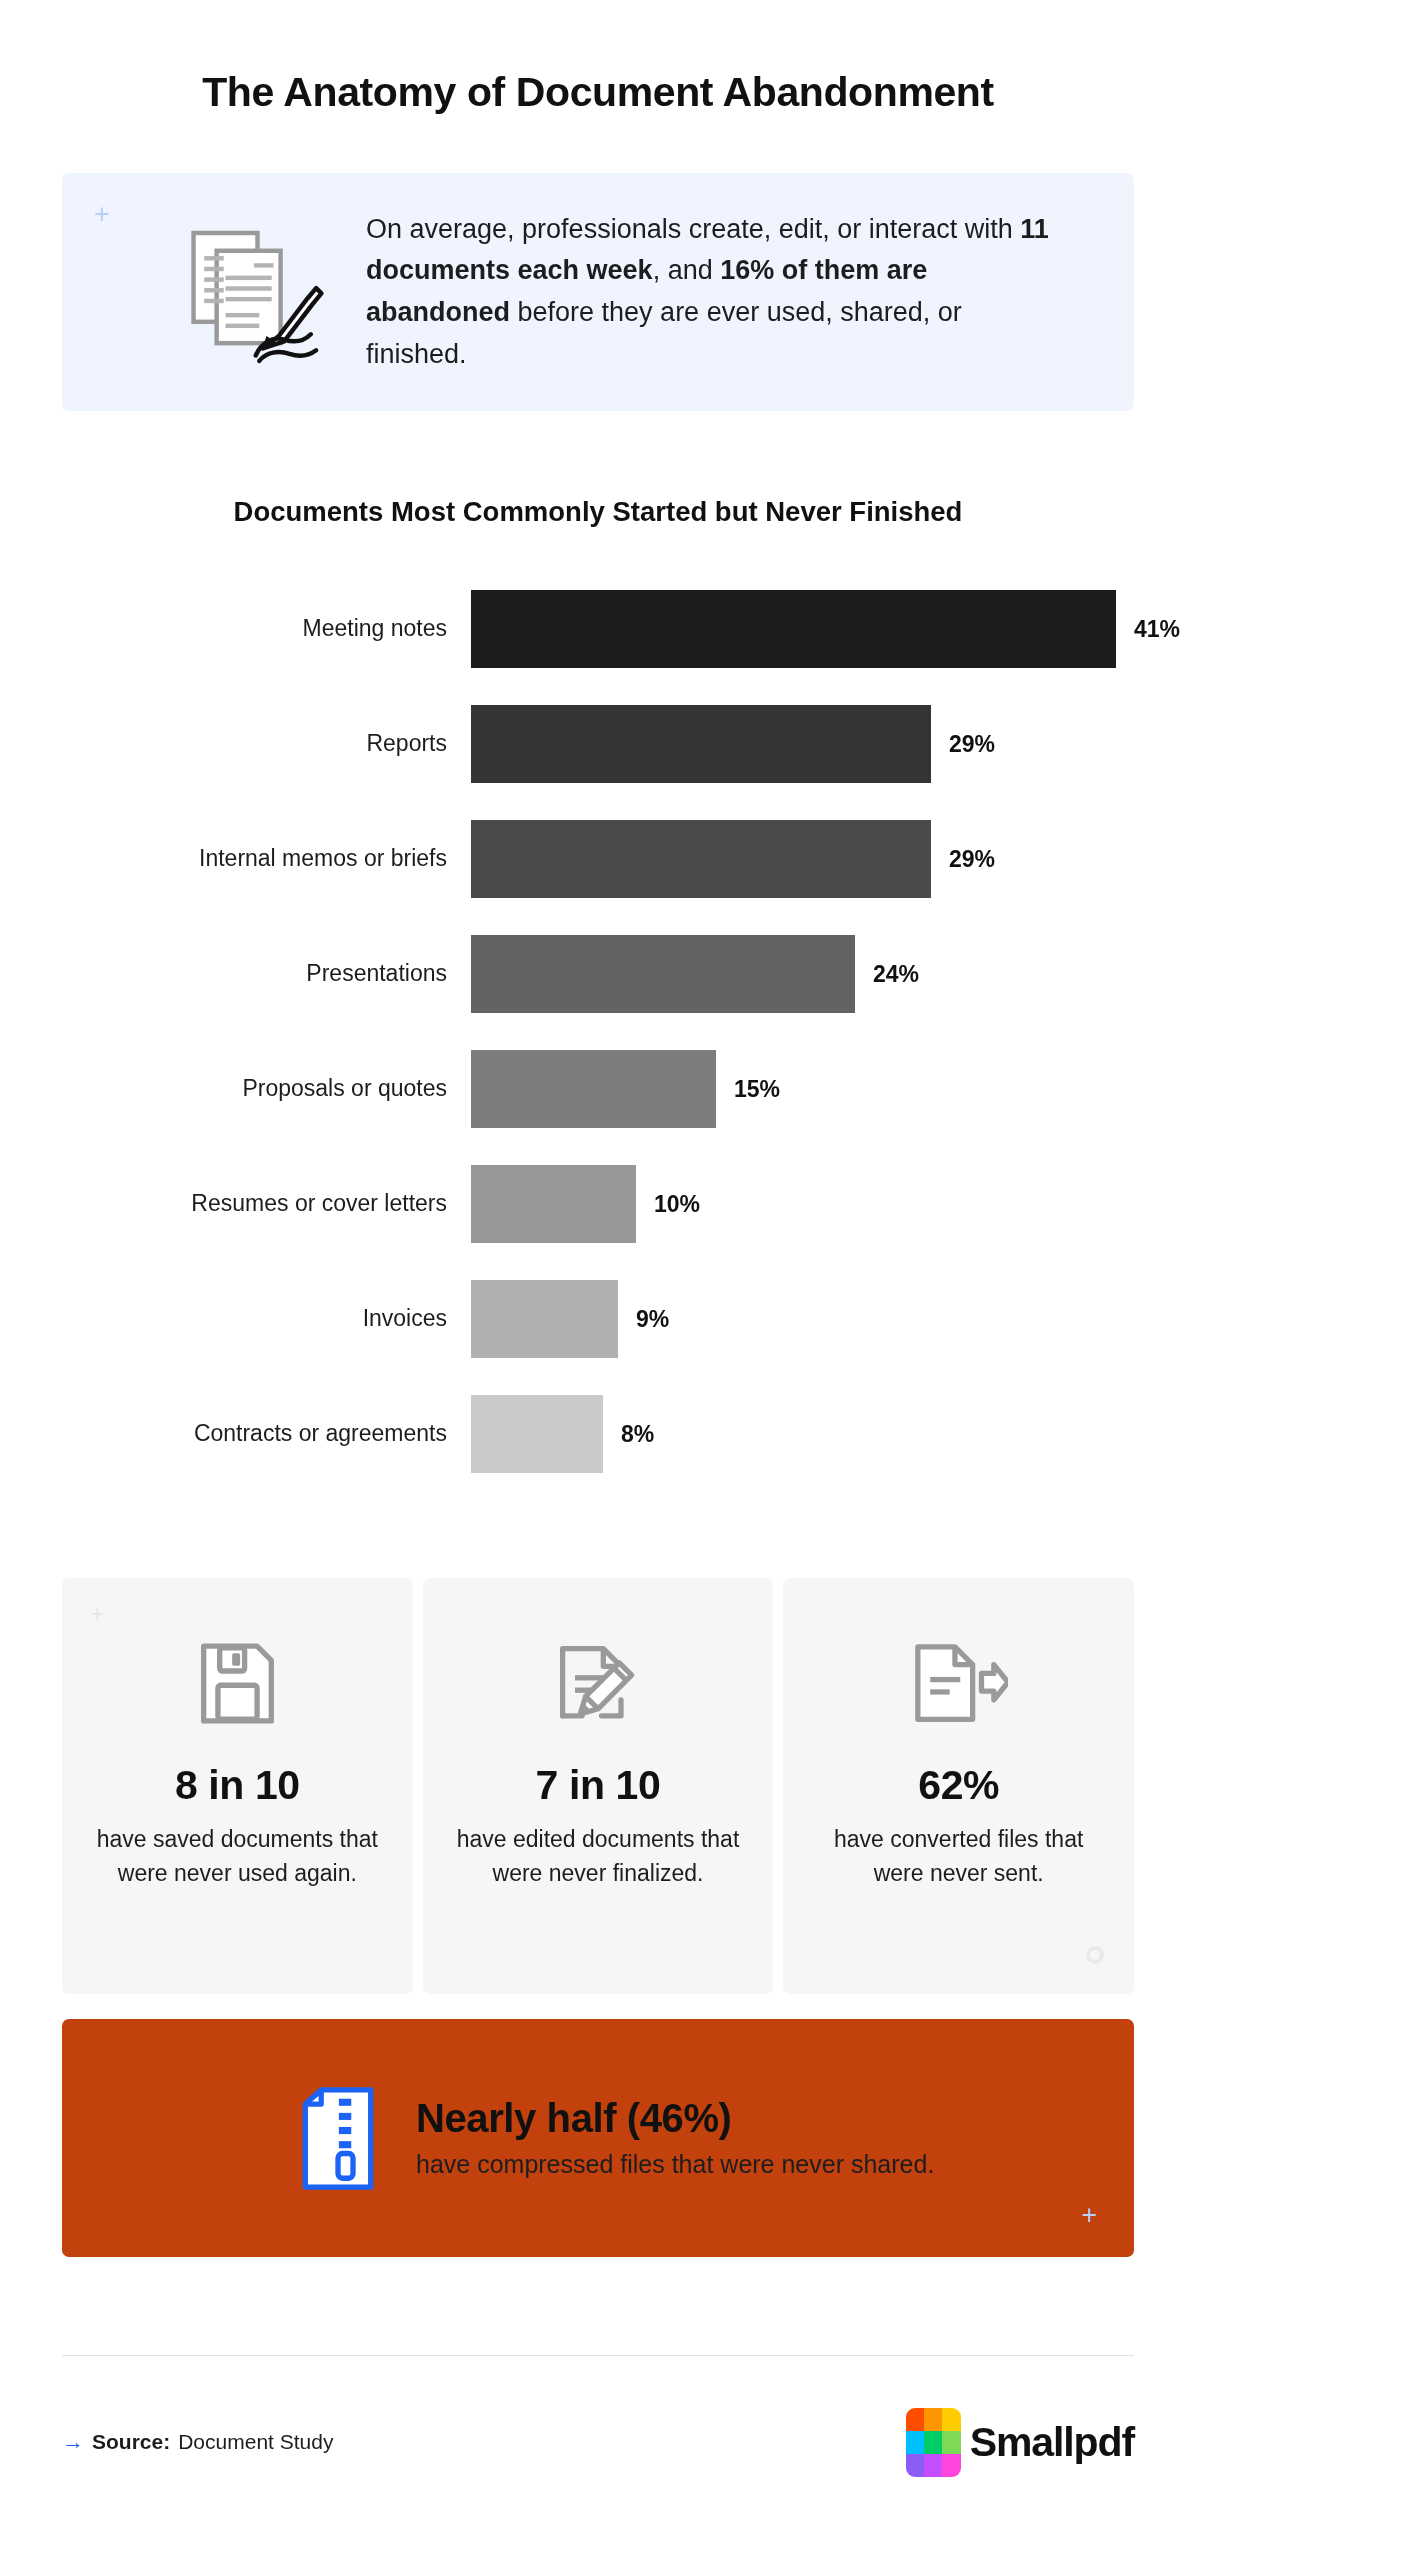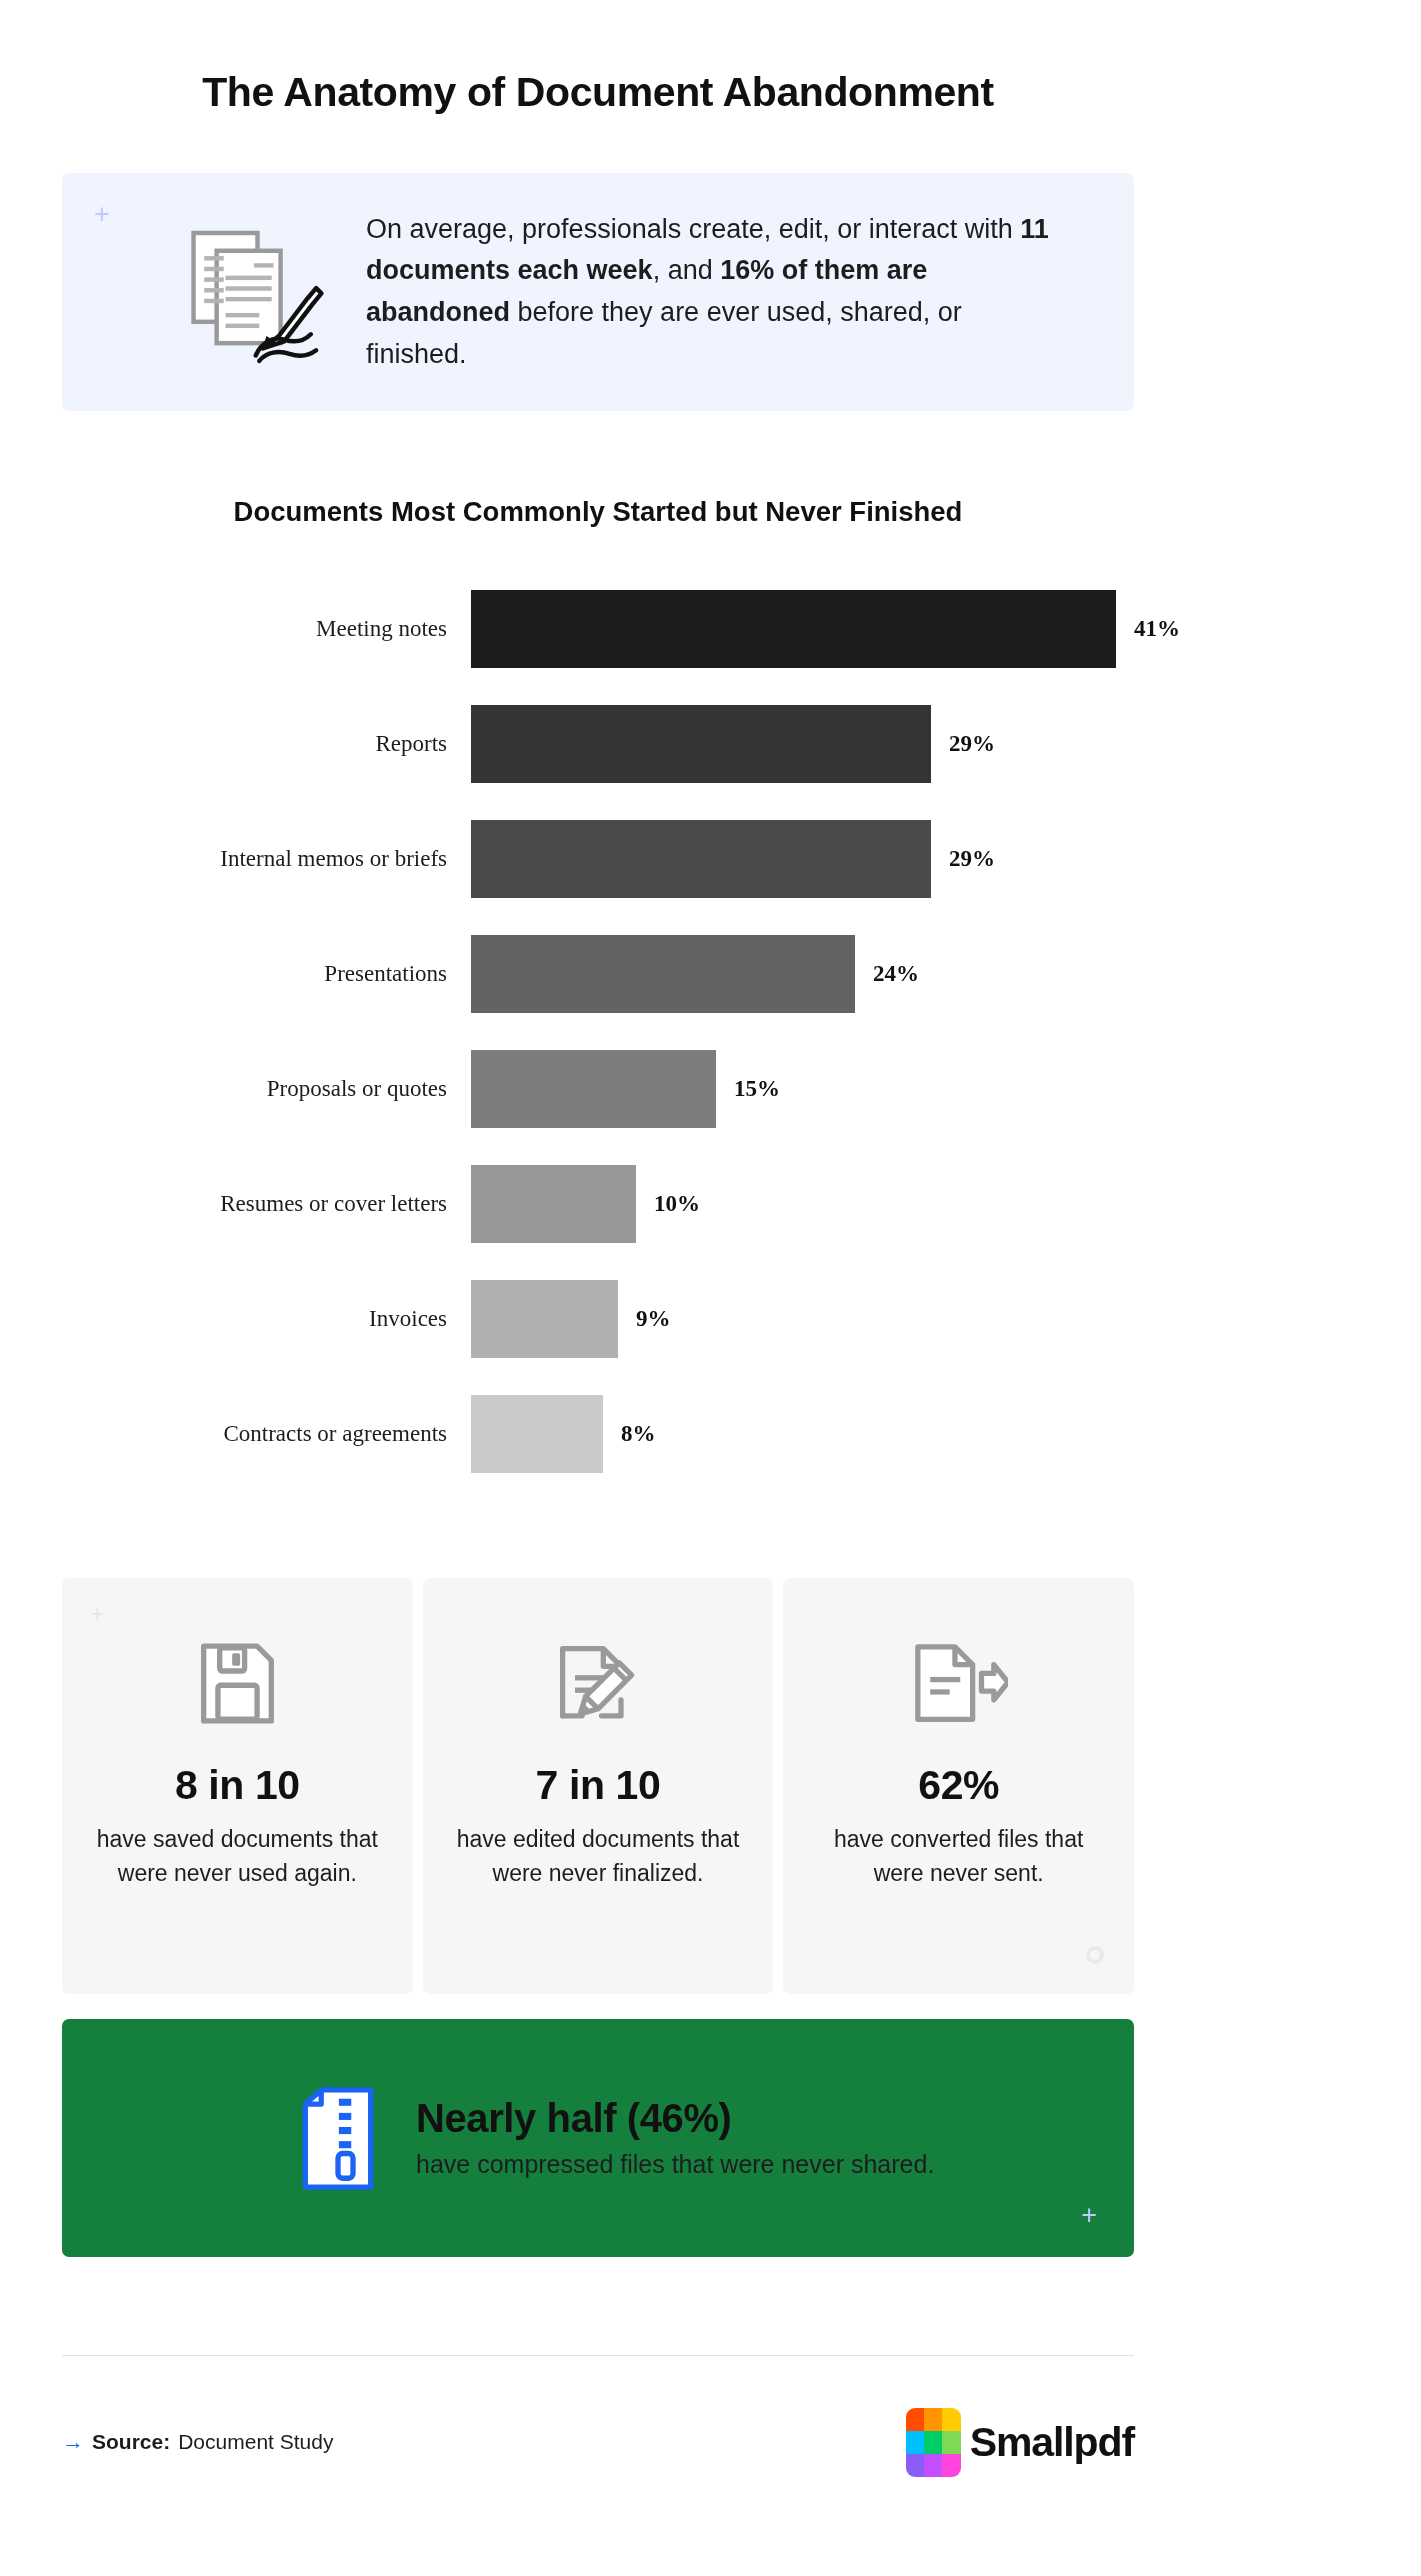--- a/index.html
+++ b/index.html
@@ -87,21 +87,20 @@
 
   .chart {
     margin-top: 62px;
   }
 
   .bar-row {
     display: flex;
     align-items: center;
     height: 78px;
     margin-bottom: 37px;
-    font-family: Liberation Serif, serif;
   }
   .bar-row:last-child { margin-bottom: 0; }
 
   .bar-label {
     width: 409px;
     flex: 0 0 409px;
     text-align: right;
     padding-right: 24px;
     font-size: 23px;
     color: #1d1d1f;
@@ -178,21 +177,21 @@
     width: 18px;
     height: 18px;
     border: 4.4px solid #e9e9e9;
     border-radius: 50%;
   }
 
   
   .highlight-box {
     position: relative;
     margin-top: 25px;
-    background: #15803d;
+    background: #c2410c;
     border-radius: 7px;
     height: 238px;
     display: flex;
     align-items: center;
     padding-left: 233px;
     overflow: hidden;
   }
   .hl-icon {
     flex: 0 0 auto;
     width: 85px;

